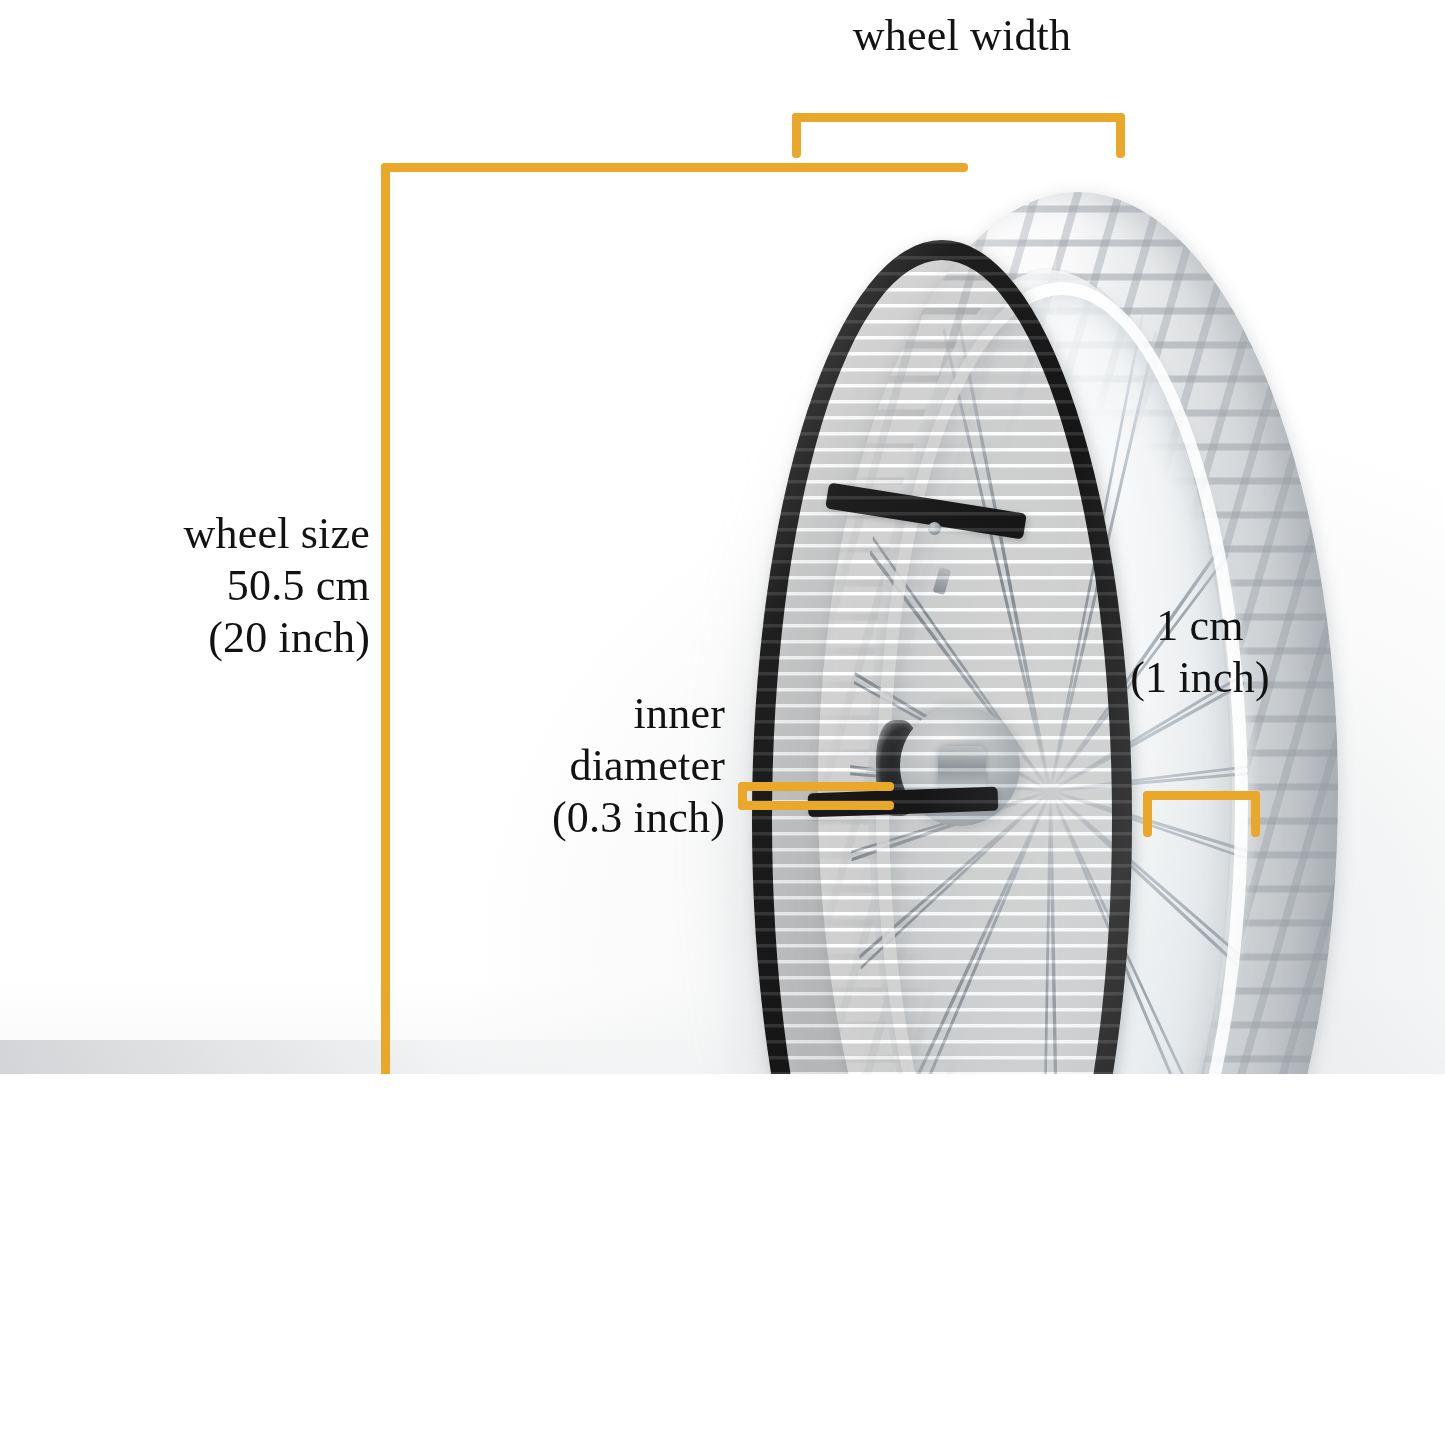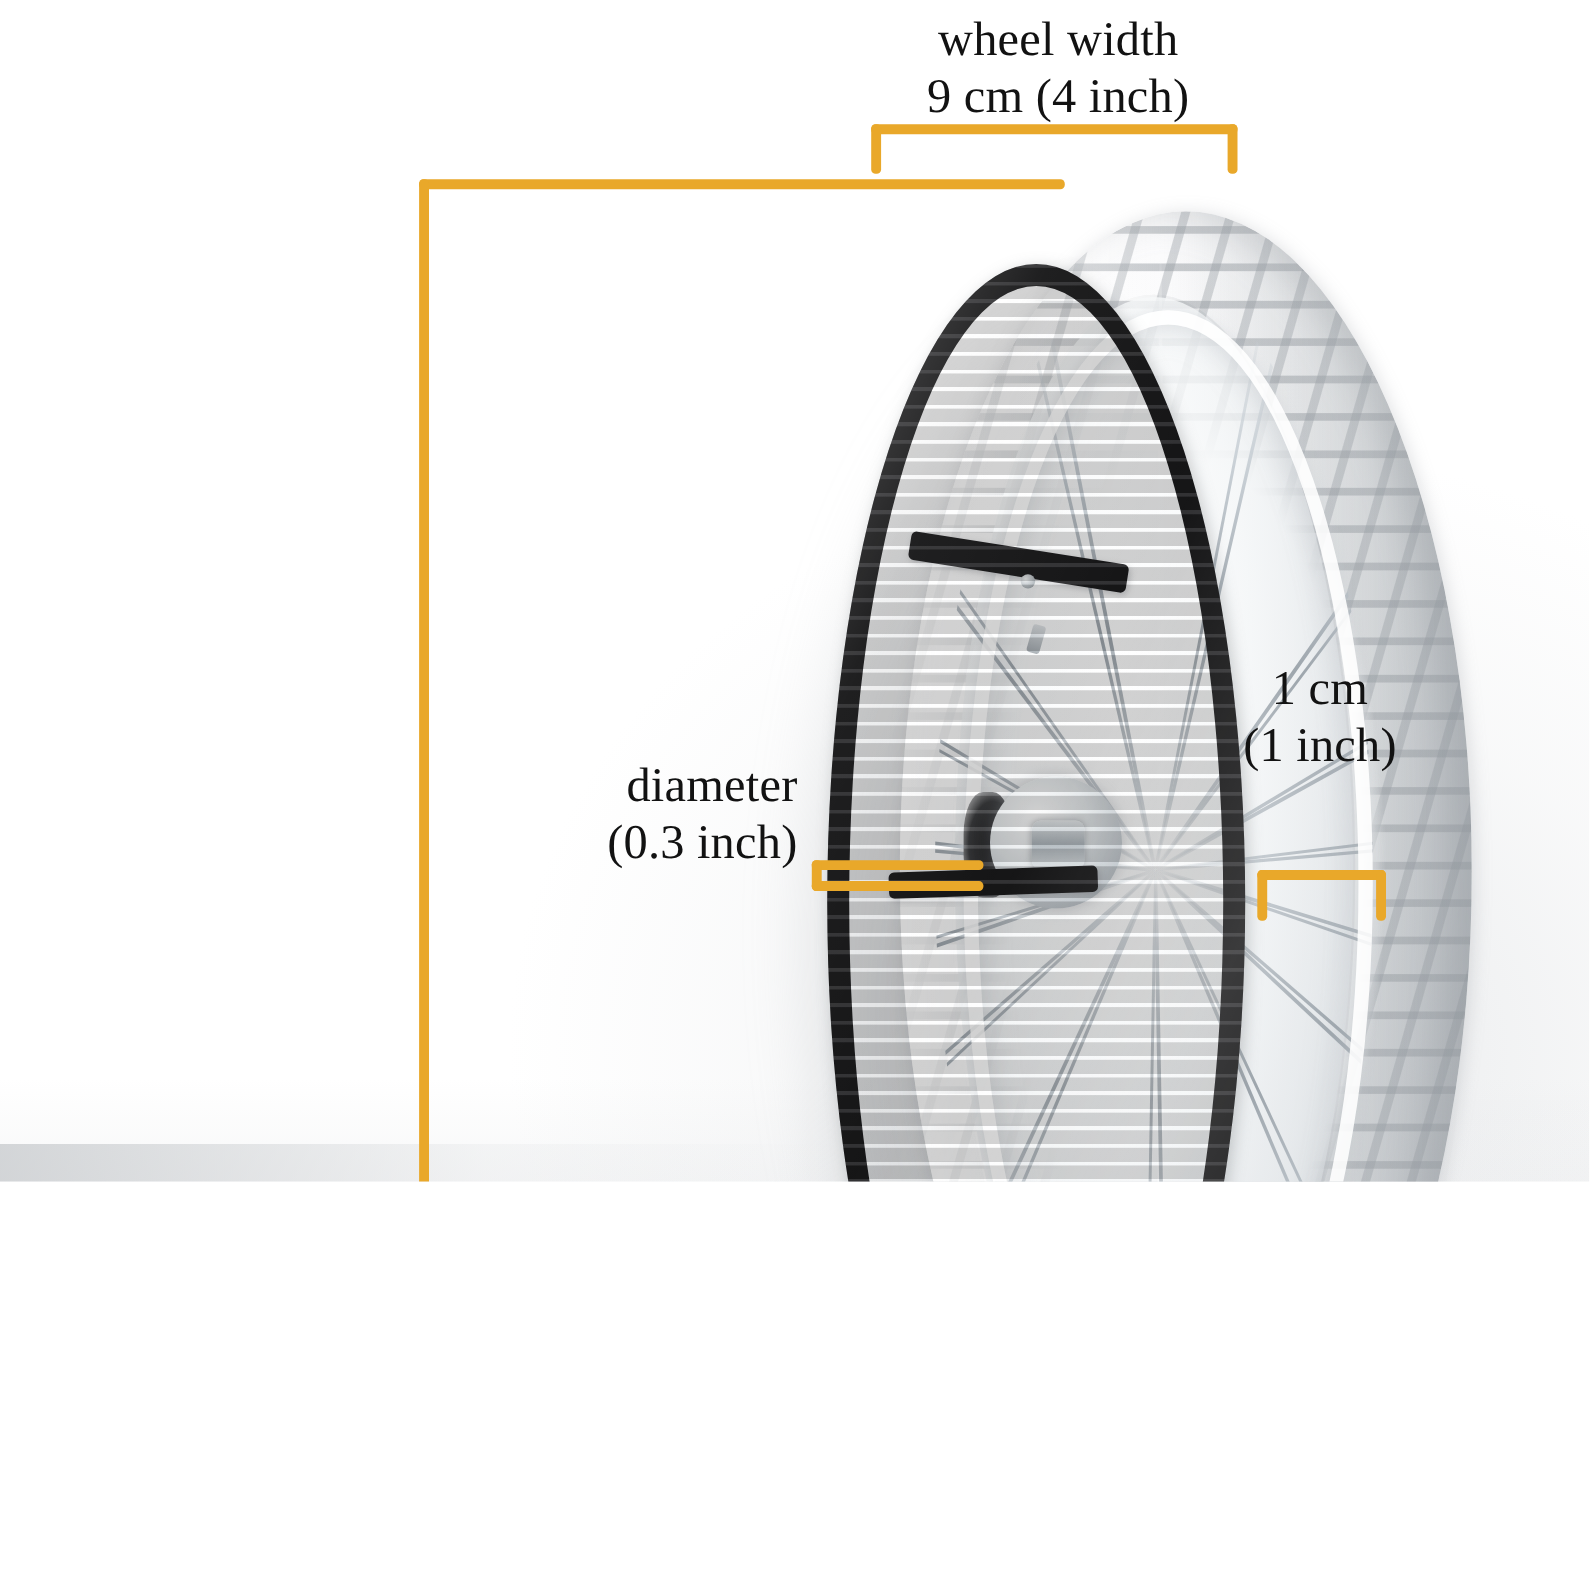--- a/index.html
+++ b/index.html
@@ -225,25 +225,30 @@
   <div class="mark tw-bar"></div>
   <div class="mark tw-leg-l"></div>
   <div class="mark tw-leg-r"></div>
 
   <div class="mark id-top"></div>
   <div class="mark id-left"></div>
   <div class="mark id-bottom"></div>
 
   <div class="label lbl-wheel-width">
     <div>wheel width</div>
-    <div>9 cm (4 inch)</div>
-  </div>
-
+  </div>
+
+  <div class="label lbl-wheel-size">
+    <div>wheel size</div>
+    <div>50.5 cm</div>
+    <div>(20 inch)</div>
+  </div>
 
   <div class="label lbl-inner-dia">
+    <div>inner</div>
     <div>diameter</div>
     <div>(0.3 inch)</div>
   </div>
 
   <div class="label lbl-tire-width">
     <div>1 cm</div>
     <div>(1 inch)</div>
   </div>
 
 </div>

